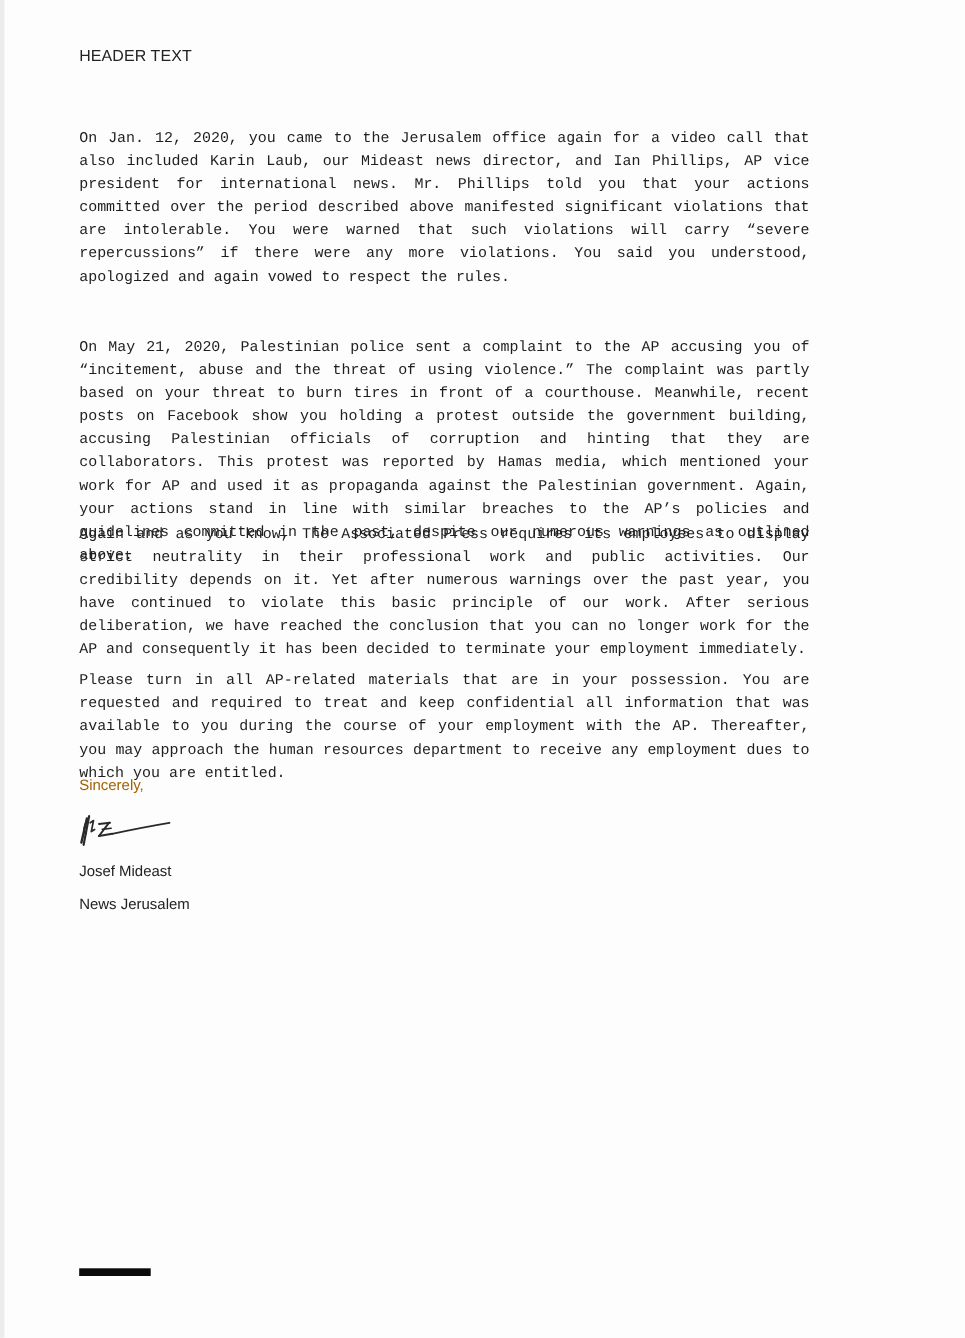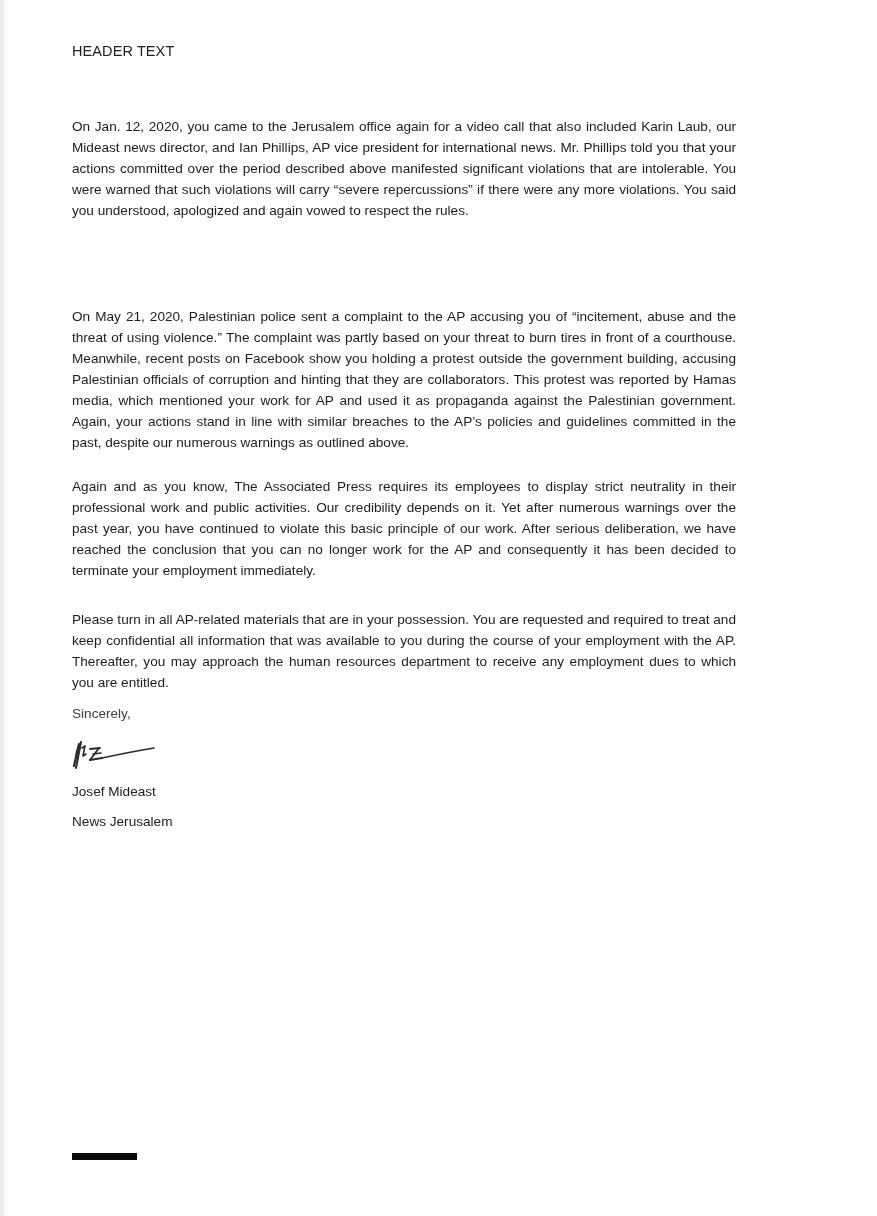--- a/index.html
+++ b/index.html
@@ -37,31 +37,32 @@
     }
     .para {
       position: absolute;
       left: 72px;
       width: 664px;
       font-size: 13.6px;
       line-height: 21px;
       text-align: justify;
       color: #1e1e1e;
       margin: 0;
+      font-family: Liberation Mono, monospace;
     }
     #p1 { top: 116px; }
     #p2 { top: 278px; margin-top: 28px; }
     #p3 { top: 476px; }
     #p4 { top: 609px; }
     .closing {
       position: absolute;
       left: 72px;
       top: 706px;
       font-size: 13.6px;
-      color: #404040;
+      color: #a16207;
       text-align: right;
     }
     .signature {
       position: absolute;
       left: 66px;
       top: 736px;
       width: 100px;
       height: 40px;
     }
     .name {

